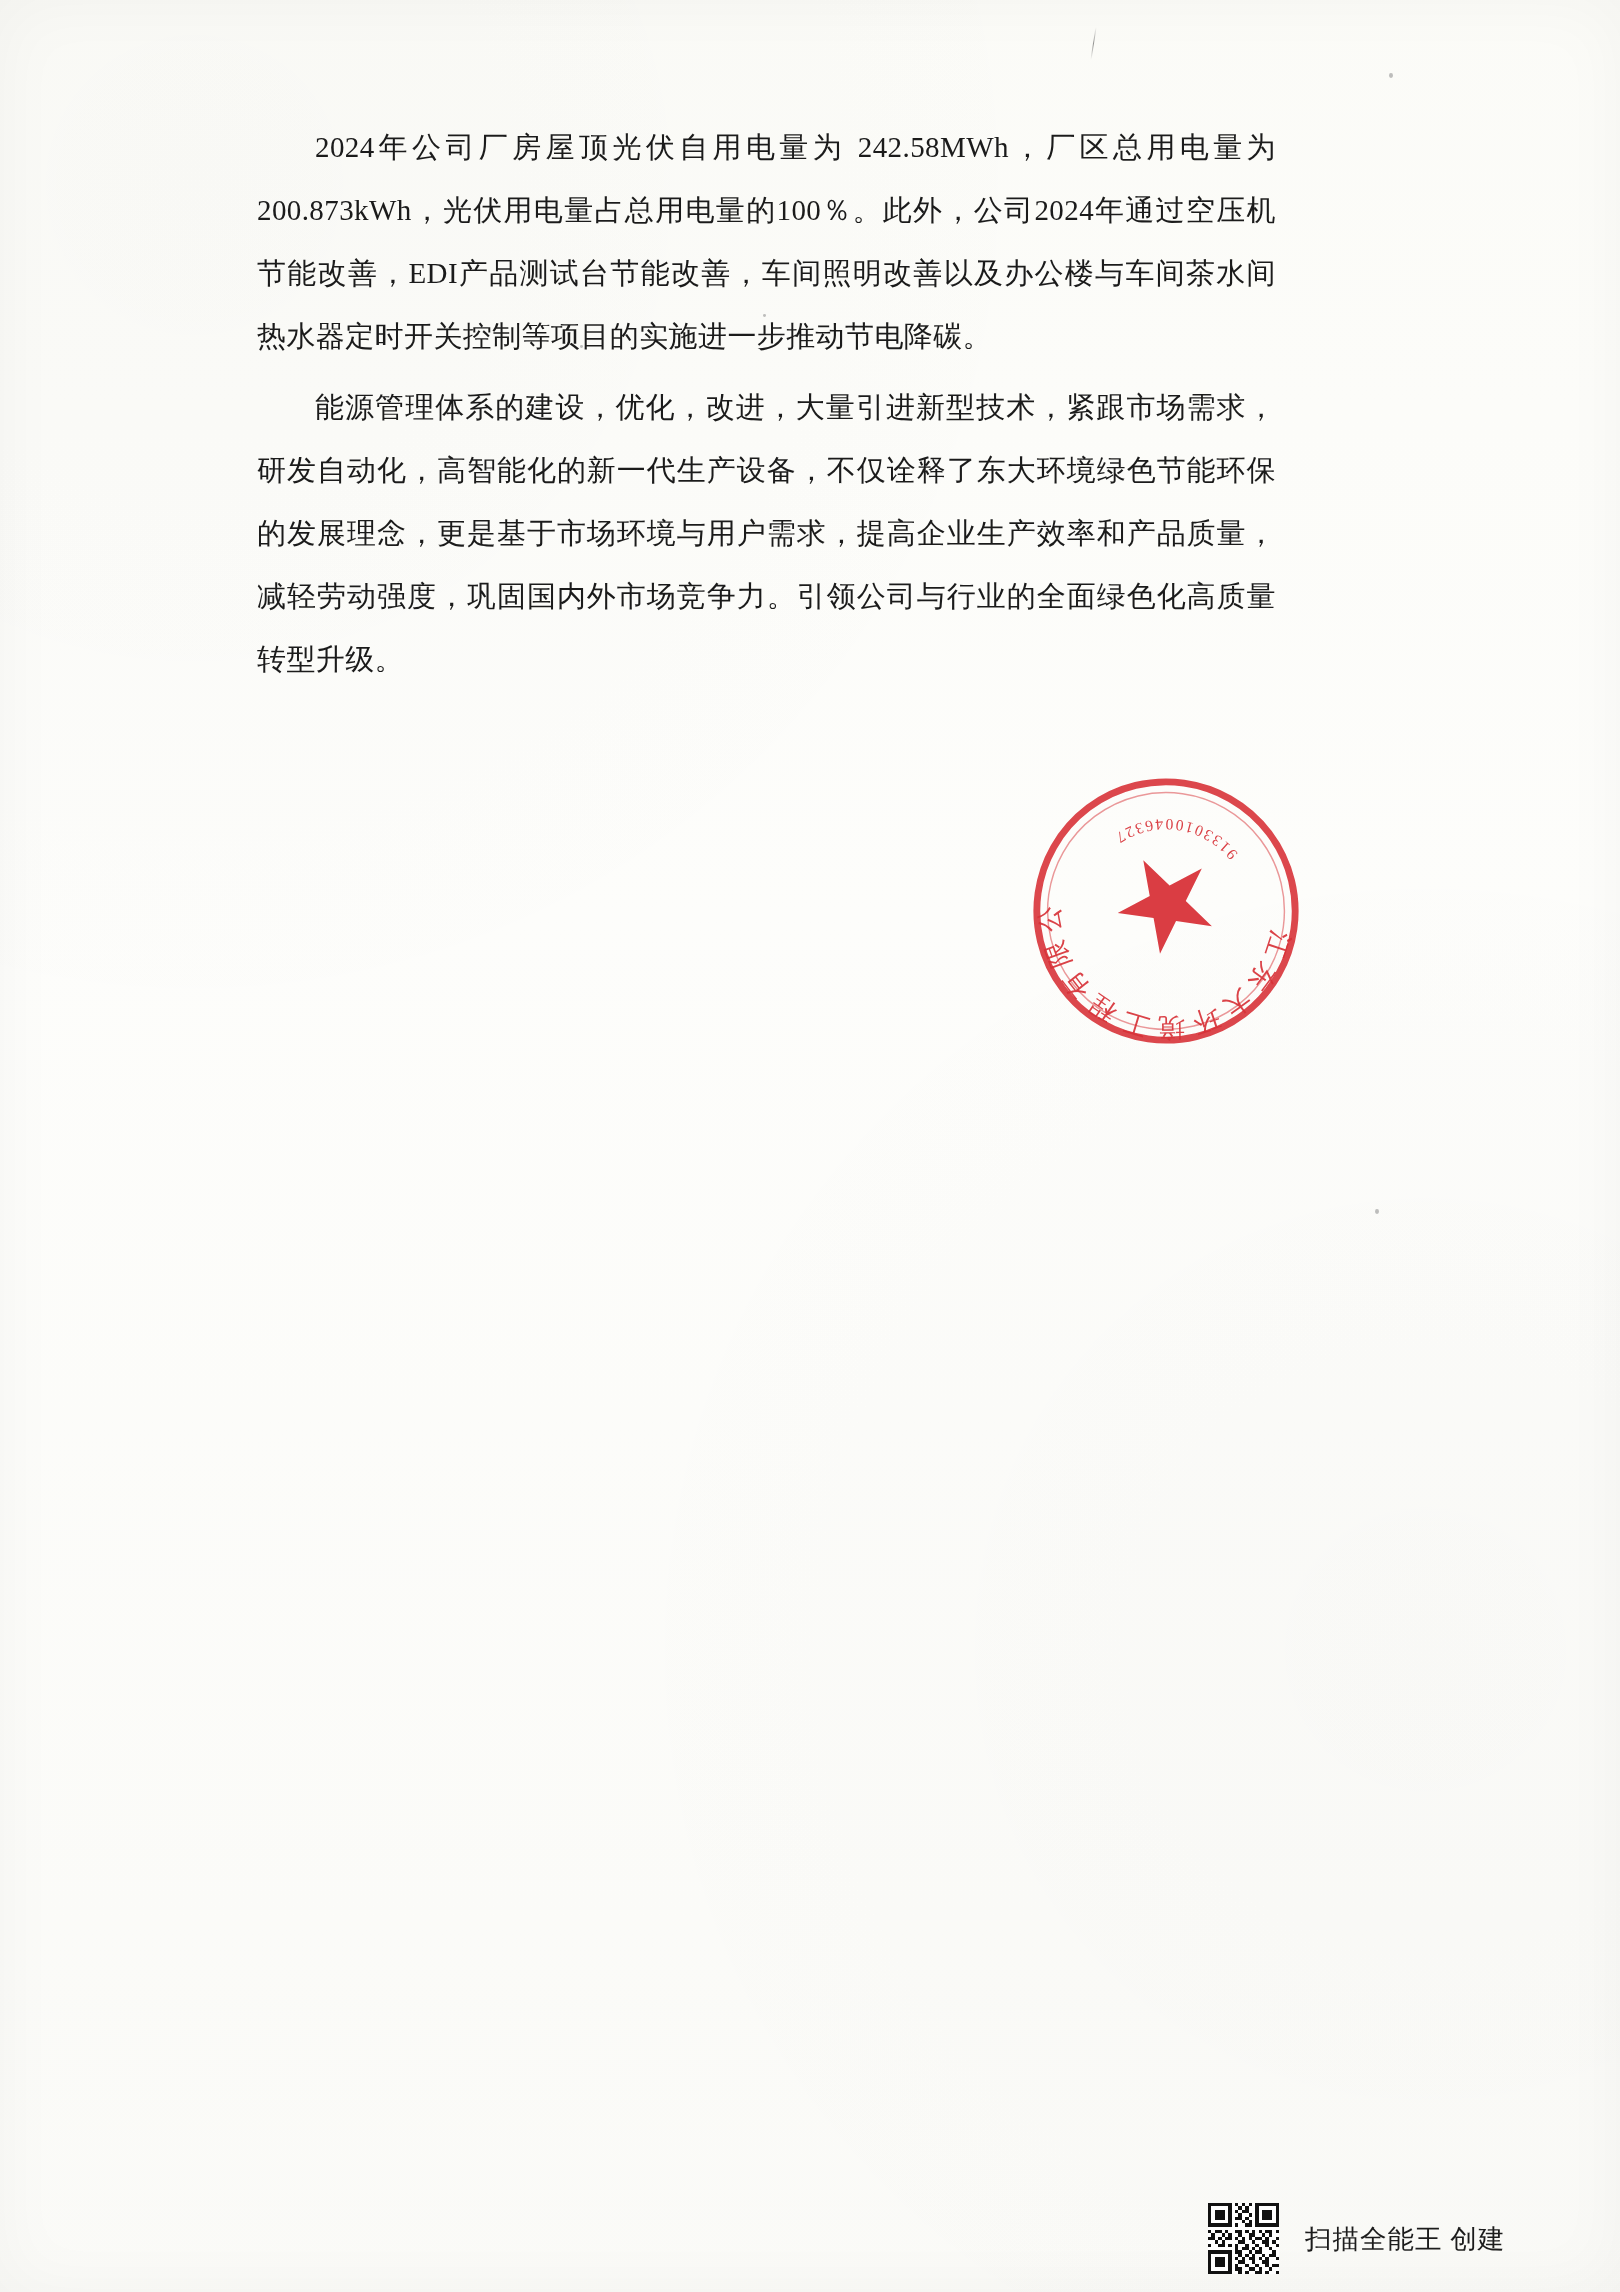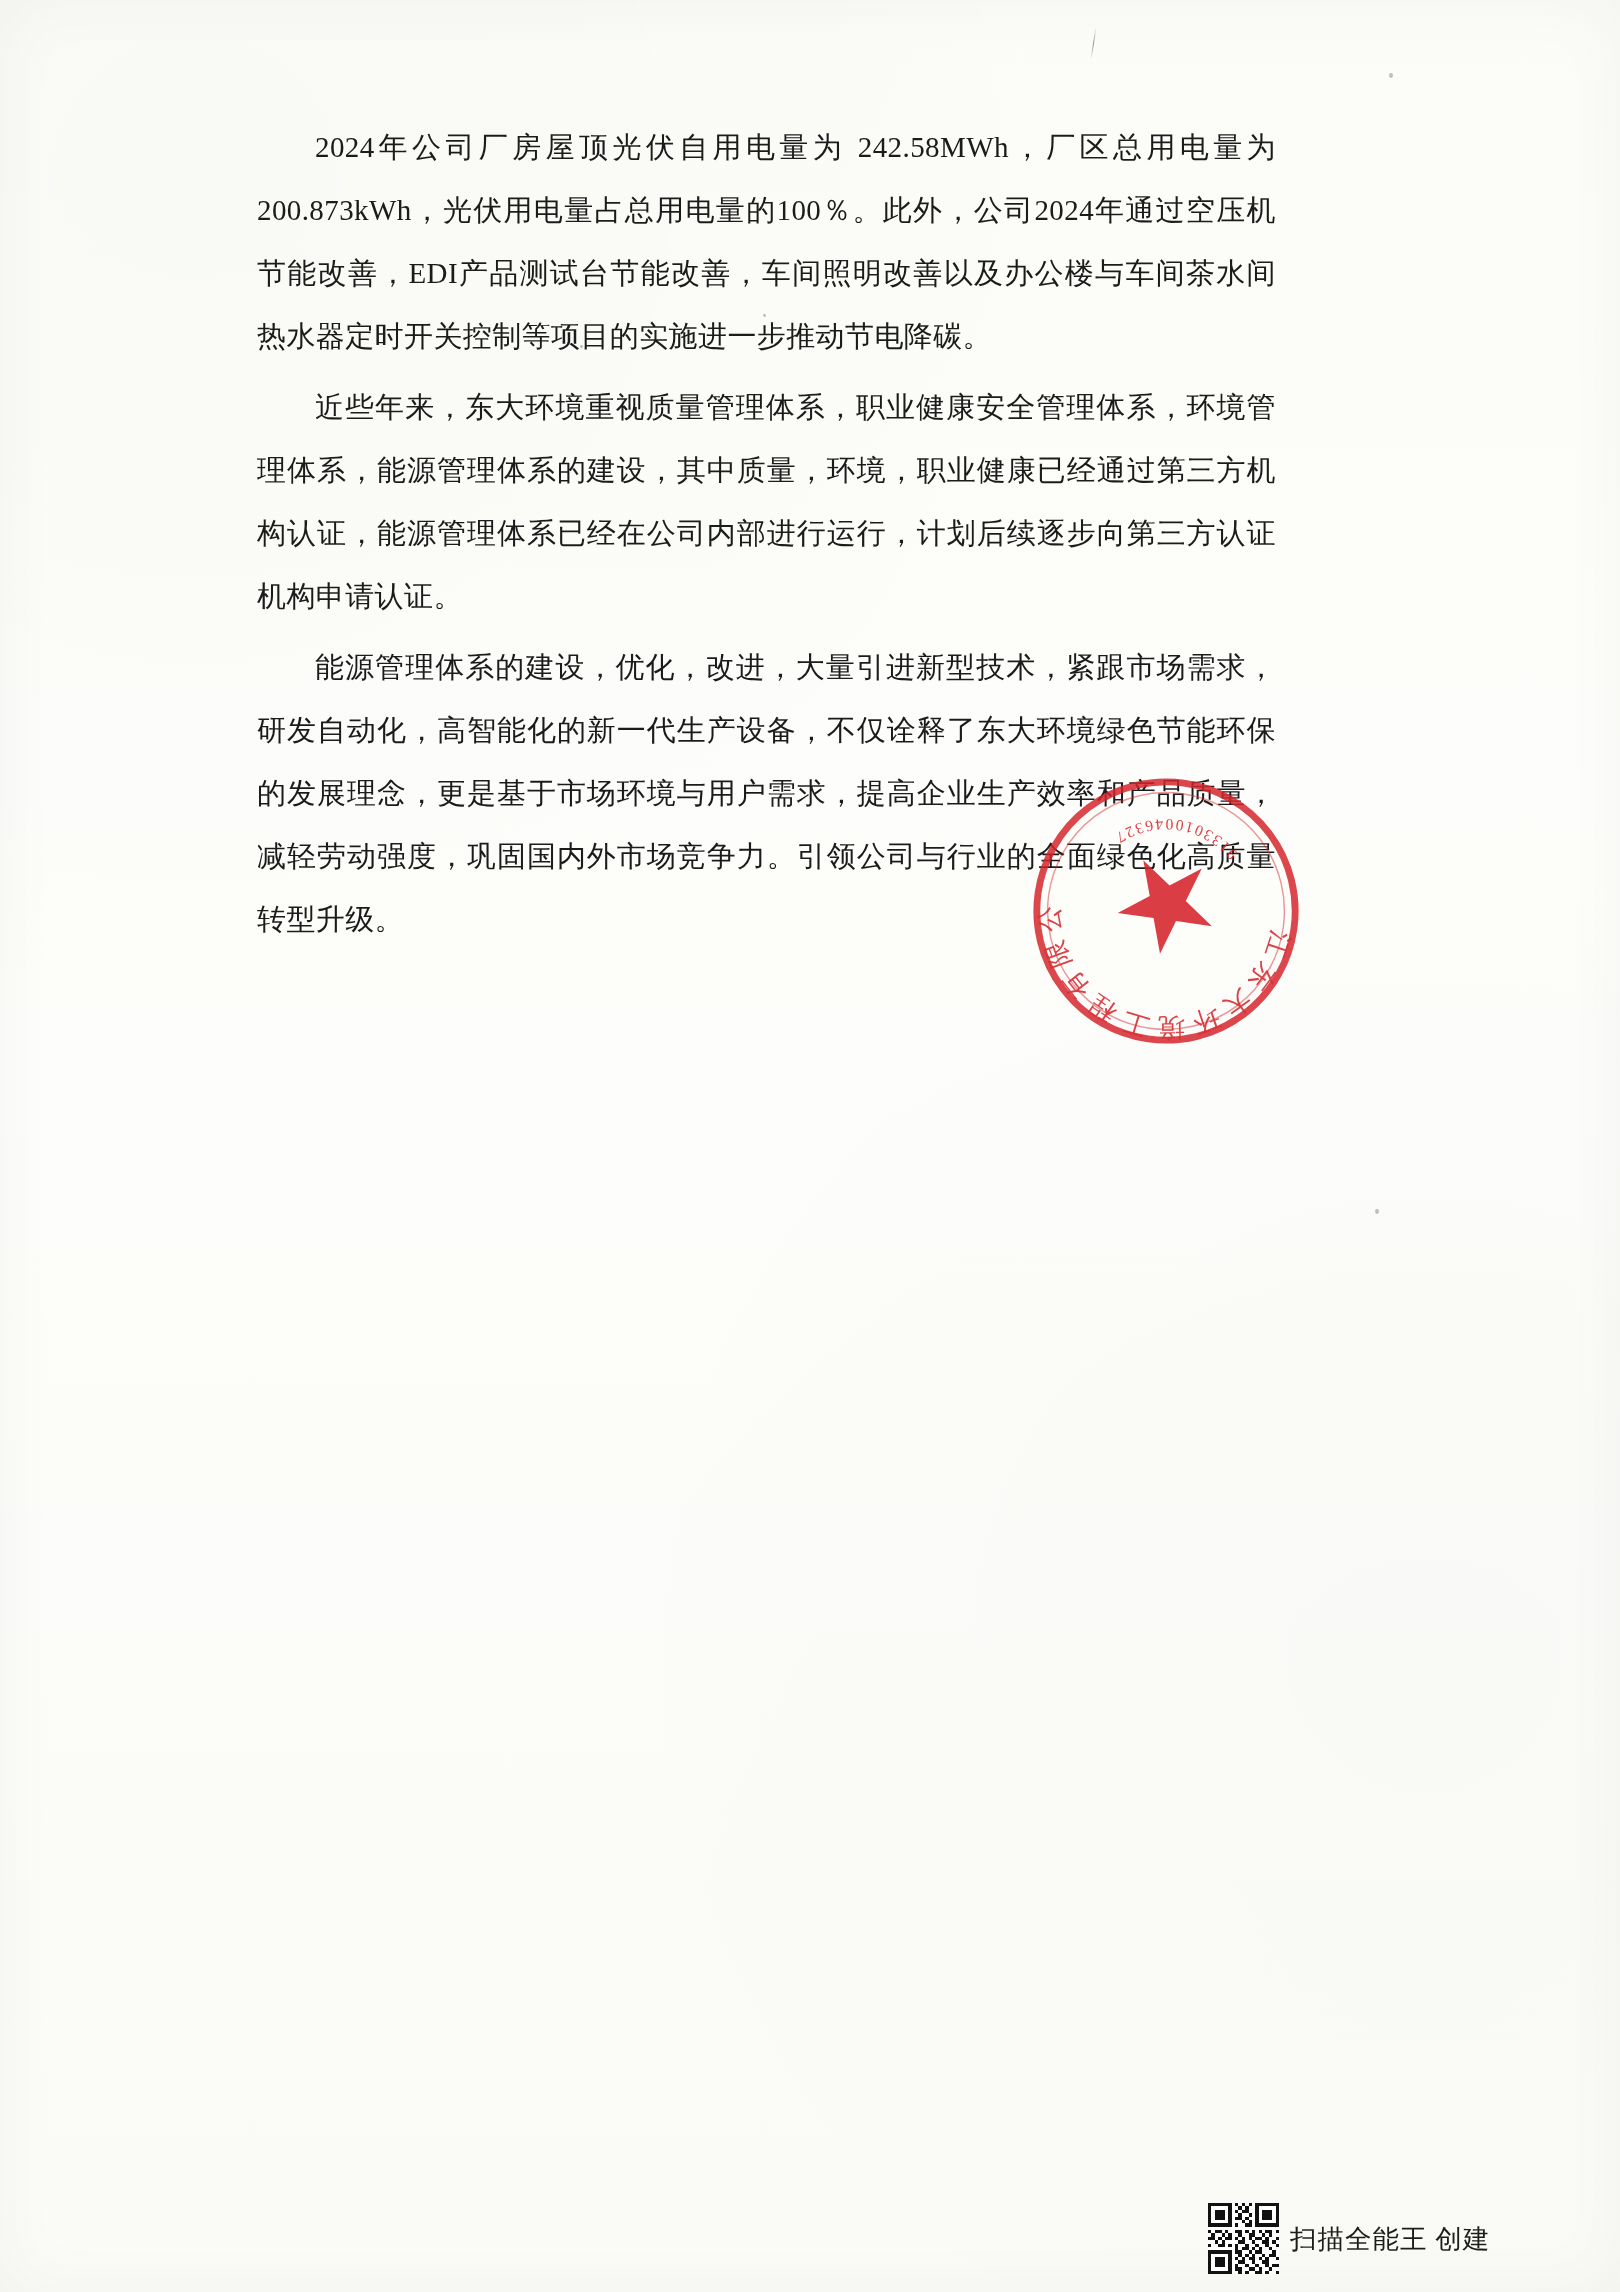--- a/index.html
+++ b/index.html
@@ -93,21 +93,21 @@
     letter-spacing: 2px;
     font-family: "Liberation Sans", sans-serif;
   }
   
   .footer-mark {
     position: absolute;
     left: 1208px;
     top: 2203px;
     display: flex;
     align-items: center;
-    gap: 11px;
+    gap: 26px;
   }
   .qr {
     width: 71px;
     height: 71px;
     background: #fff;
     position: relative;
     image-rendering: pixelated;
   }
   .footer-text {
     font-size: 26.5px;
@@ -126,21 +126,20 @@
   <div class="edge-shade"></div>
 
   <div class="hair" style="left:1093px; top:27.4px;"></div>
   <div class="speck md" style="left:1389px; top:73px;"></div>
   <div class="speck sm" style="left:763px; top:314px;"></div>
   <div class="speck sm" style="left:580px; top:345px;"></div>
   <div class="speck md" style="left:1375px; top:1209px;"></div>
 
   <div class="content">
     <p class="para">2024年公司厂房屋顶光伏自用电量为 242.58MWh，厂区总用电量为200.873kWh，光伏用电量占总用电量的100％。此外，公司2024年通过空压机节能改善，EDI产品测试台节能改善，车间照明改善以及办公楼与车间茶水间热水器定时开关控制等项目的实施进一步推动节电降碳。</p>
-    <p class="para">近些年来，东大环境重视质量管理体系，职业健康安全管理体系，环境管理体系，能源管理体系的建设，其中质量，环境，职业健康已经通过第三方机构认证，能源管理体系已经在公司内部进行运行，计划后续逐步向第三方认证机构申请认证。</p>
     <p class="para">能源管理体系的建设，优化，改进，大量引进新型技术，紧跟市场需求，研发自动化，高智能化的新一代生产设备，不仅诠释了东大环境绿色节能环保的发展理念，更是基于市场环境与用户需求，提高企业生产效率和产品质量，减轻劳动强度，巩固国内外市场竞争力。引领公司与行业的全面绿色化高质量转型升级。</p>
   </div>
 
   <div class="seal">
     <svg width="274" height="274" viewBox="0 0 280 280" xmlns="http://www.w3.org/2000/svg">
       <defs>
         <path id="sealArcTop" d="M 30,140 A 110,110 0 0 1 250,140"></path>
         <path id="sealArcBottom" d="M 46,140 A 94,94 0 0 0 234,140"></path>
       </defs>
       <circle cx="140" cy="140" r="132" fill="none" stroke="#d5232a" stroke-width="7" opacity="0.9"></circle>

